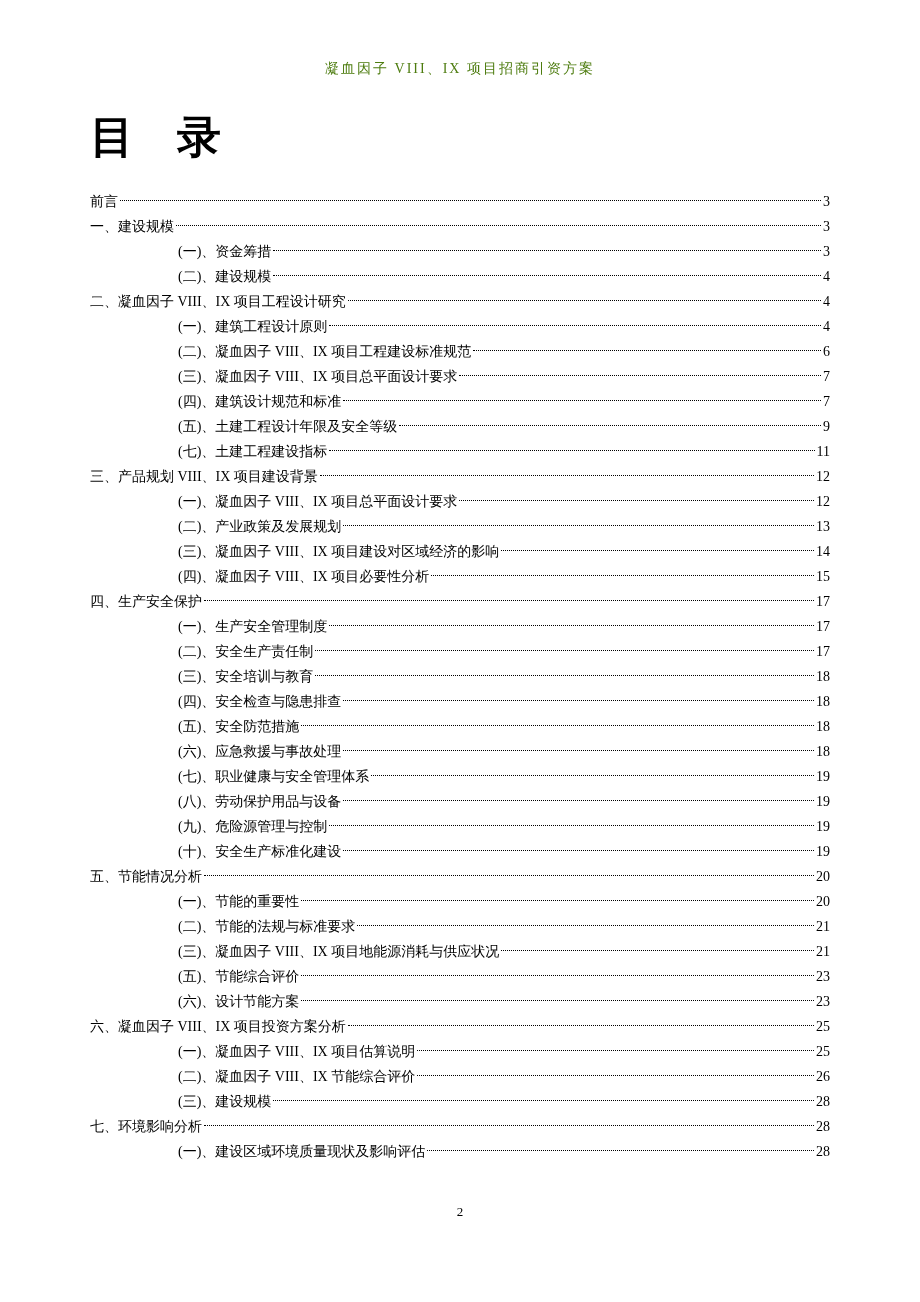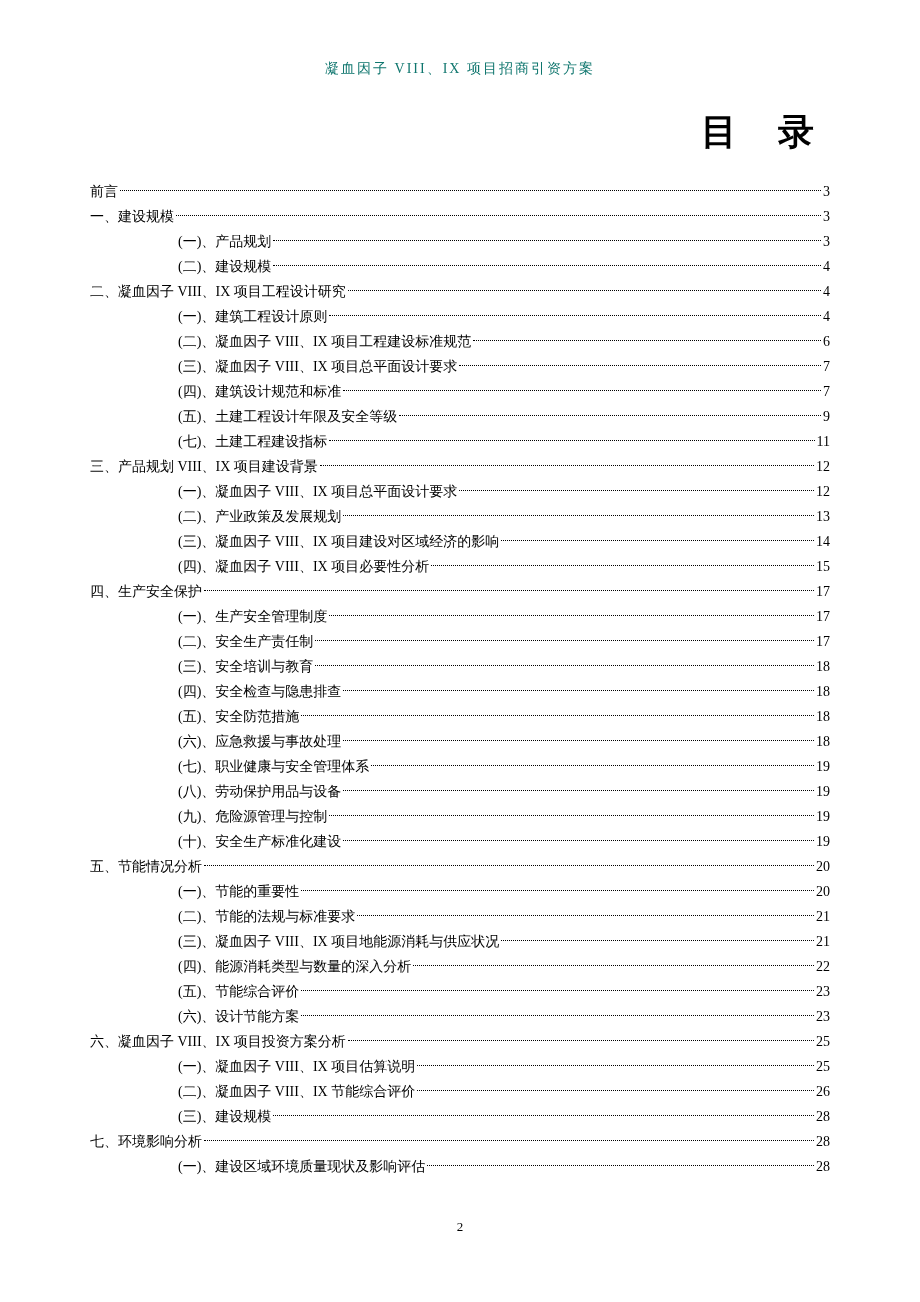--- a/index.html
+++ b/index.html
@@ -10,26 +10,26 @@
     width: 920px;
   }
   .page {
     padding: 60px 90px 40px 90px;
     box-sizing: border-box;
   }
   .header {
     text-align: center;
     font-size: 14px;
     letter-spacing: 2px;
-    color: #0f766e;
+    color: #4d7c0f;
     margin-bottom: 30px;
   }
   .title {
-    text-align: right;
-    font-size: 36px;
+    text-align: left;
+    font-size: 44px;
     font-weight: bold;
     letter-spacing: 16px;
     margin-bottom: 22px;
   }
   .toc {
     font-size: 14px;
     line-height: 1.0;
   }
   .toc-row {
     display: flex;
@@ -69,21 +69,21 @@
         <span class="toc-label">前言</span>
         <span class="toc-dots"></span>
         <span class="toc-page">3</span>
       </div>
       <div class="toc-row level-1">
         <span class="toc-label">一、建设规模</span>
         <span class="toc-dots"></span>
         <span class="toc-page">3</span>
       </div>
       <div class="toc-row level-2">
-        <span class="toc-label">(一)、产品规划</span>
+        <span class="toc-label">(一)、资金筹措</span>
         <span class="toc-dots"></span>
         <span class="toc-page">3</span>
       </div>
       <div class="toc-row level-2">
         <span class="toc-label">(二)、建设规模</span>
         <span class="toc-dots"></span>
         <span class="toc-page">4</span>
       </div>
       <div class="toc-row level-1">
         <span class="toc-label">二、凝血因子 VIII、IX 项目工程设计研究</span>
@@ -212,25 +212,20 @@
       </div>
       <div class="toc-row level-2">
         <span class="toc-label">(二)、节能的法规与标准要求</span>
         <span class="toc-dots"></span>
         <span class="toc-page">21</span>
       </div>
       <div class="toc-row level-2">
         <span class="toc-label">(三)、凝血因子 VIII、IX 项目地能源消耗与供应状况</span>
         <span class="toc-dots"></span>
         <span class="toc-page">21</span>
-      </div>
-      <div class="toc-row level-2">
-        <span class="toc-label">(四)、能源消耗类型与数量的深入分析</span>
-        <span class="toc-dots"></span>
-        <span class="toc-page">22</span>
       </div>
       <div class="toc-row level-2">
         <span class="toc-label">(五)、节能综合评价</span>
         <span class="toc-dots"></span>
         <span class="toc-page">23</span>
       </div>
       <div class="toc-row level-2">
         <span class="toc-label">(六)、设计节能方案</span>
         <span class="toc-dots"></span>
         <span class="toc-page">23</span>

